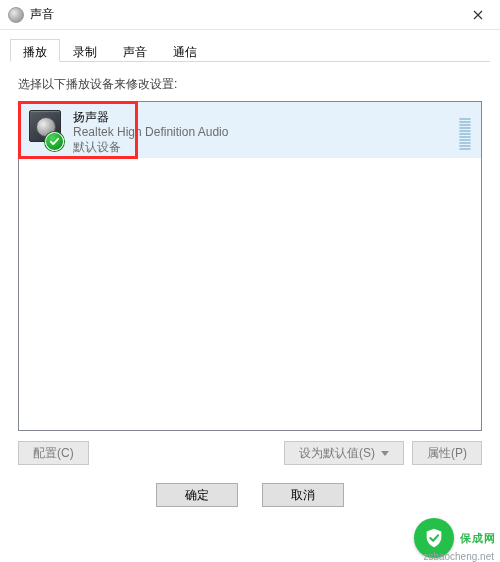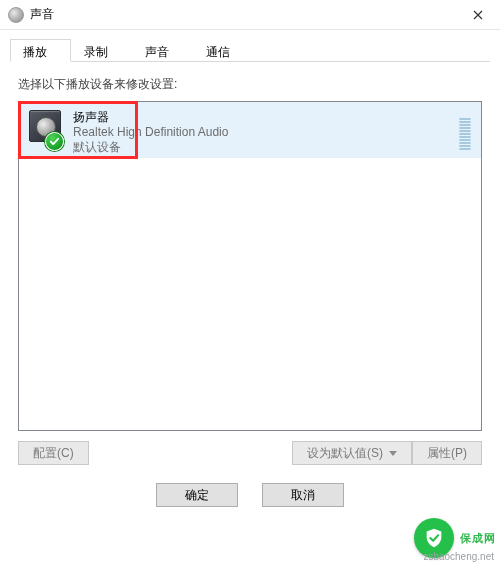--- a/index.html
+++ b/index.html
@@ -4,39 +4,39 @@
 <style>
 *{box-sizing:border-box;margin:0;padding:0;font-family:"Microsoft YaHei","Segoe UI",Tahoma,sans-serif;font-size:12px}
 body{width:500px;height:562px;background:#fff;position:relative;overflow:hidden}
 .titlebar{height:30px;display:flex;align-items:center;padding:0 0 0 8px;background:#fff;border-bottom:1px solid #e5e5e5}
 .title-icon{width:16px;height:16px;margin-right:6px;border-radius:50%;background:radial-gradient(circle at 35% 35%,#e8e8e8 0%,#b8b8b8 45%,#888 100%);border:1px solid #999;display:inline-block}
 .title-text{flex:1;color:#000;font-size:12px}
 .close-btn{width:45px;height:30px;display:flex;align-items:center;justify-content:center;color:#333;background:transparent;border:none;cursor:pointer}
 .close-btn svg{width:10px;height:10px}
 .client{padding:8px 10px 10px 10px}
 .tabs{display:flex;border-bottom:1px solid #d9d9d9;position:relative;height:24px}
-.tab{padding:4px 23px 3px 12px;border:1px solid transparent;border-bottom:none;color:#000;cursor:pointer;position:relative;top:1px;background:transparent}
+.tab{padding:4px 12px 3px 12px;border:1px solid transparent;border-bottom:none;color:#000;cursor:pointer;position:relative;top:1px;background:transparent}
 .tab.active{border-color:#d9d9d9;background:#fff;border-bottom:1px solid #fff}
 .tab-body{padding:14px 8px 8px 8px}
 .instruction{color:#404040;margin-bottom:8px}
 .list{border:1px solid #828790;height:330px;background:#fff;position:relative}
 .device-row{display:flex;align-items:flex-start;padding:8px 10px;background:#e6f2fb;position:relative;height:56px}
 .dev-icon-wrap{position:relative;width:34px;height:40px;flex-shrink:0}
 .dev-icon{width:32px;height:32px;background:linear-gradient(145deg,#565b64 0%,#3a3f47 60%,#24272c 100%);border:1px solid #2b2e33;border-radius:2px;position:relative;box-shadow:inset 0 1px 1px rgba(255,255,255,.25)}
 .dev-icon::after{content:"";position:absolute;left:6px;top:6px;width:18px;height:18px;border-radius:50%;background:radial-gradient(circle at 35% 35%,#eee 0%,#bbb 40%,#777 100%);border:1px solid #555}
 .check{position:absolute;left:16px;top:22px;width:19px;height:19px;border-radius:50%;background:radial-gradient(circle at 35% 30%,#4fd65a 0%,#1ea82c 60%,#0c7a18 100%);border:1px solid #fff;box-shadow:0 0 0 1px #0c7a18;display:flex;align-items:center;justify-content:center}
 .check svg{width:11px;height:11px}
 .dev-text{margin-left:10px;padding-top:0;line-height:15px}
 .dev-name{color:#000}
 .dev-sub{color:#6d6d6d}
 .dev-status{color:#6d6d6d}
 .level{position:absolute;right:10px;top:8px;width:12px;height:40px;display:flex;flex-direction:column;justify-content:flex-end;gap:1px}
 .level i{display:block;height:2px;background:#c9e2ef;border:1px solid #a7c9dd;border-radius:1px}
 .highlight{position:absolute;left:-1px;top:-1px;width:120px;height:58px;border:3px solid #ff2a2a;pointer-events:none}
-.btn-row{display:flex;margin-top:10px}
+.btn-row{display:flex;gap:8px;margin-top:10px}
 .btn-row .spacer{flex:1}
 .btn{height:24px;padding:0 14px;background:#e9e9e9;border:1px solid #c8c8c8;color:#7a7a7a;cursor:default;display:inline-flex;align-items:center;gap:4px}
 .btn .caret{display:inline-block;border-left:4px solid transparent;border-right:4px solid transparent;border-top:5px solid #8a8a8a;margin-left:2px}
 .dlg-buttons{display:flex;justify-content:center;gap:24px;padding:10px 10px 0 10px}
 .dlg-buttons .btn{color:#000;background:#e1e1e1;border-color:#adadad;cursor:pointer;min-width:82px;justify-content:center}
 .watermark{position:absolute;right:4px;bottom:4px;display:flex;align-items:center;gap:6px;pointer-events:none}
 .wm-badge{width:40px;height:40px;border-radius:50%;background:#25c04a;display:flex;align-items:center;justify-content:center;box-shadow:0 1px 3px rgba(0,0,0,.25)}
 .wm-badge svg{width:22px;height:22px}
 .wm-text{font-size:11px;font-weight:700;color:#2fb84d;letter-spacing:1px}
 .wm-sub{position:absolute;right:6px;bottom:0;font-size:10px;color:#9aa0a6}

